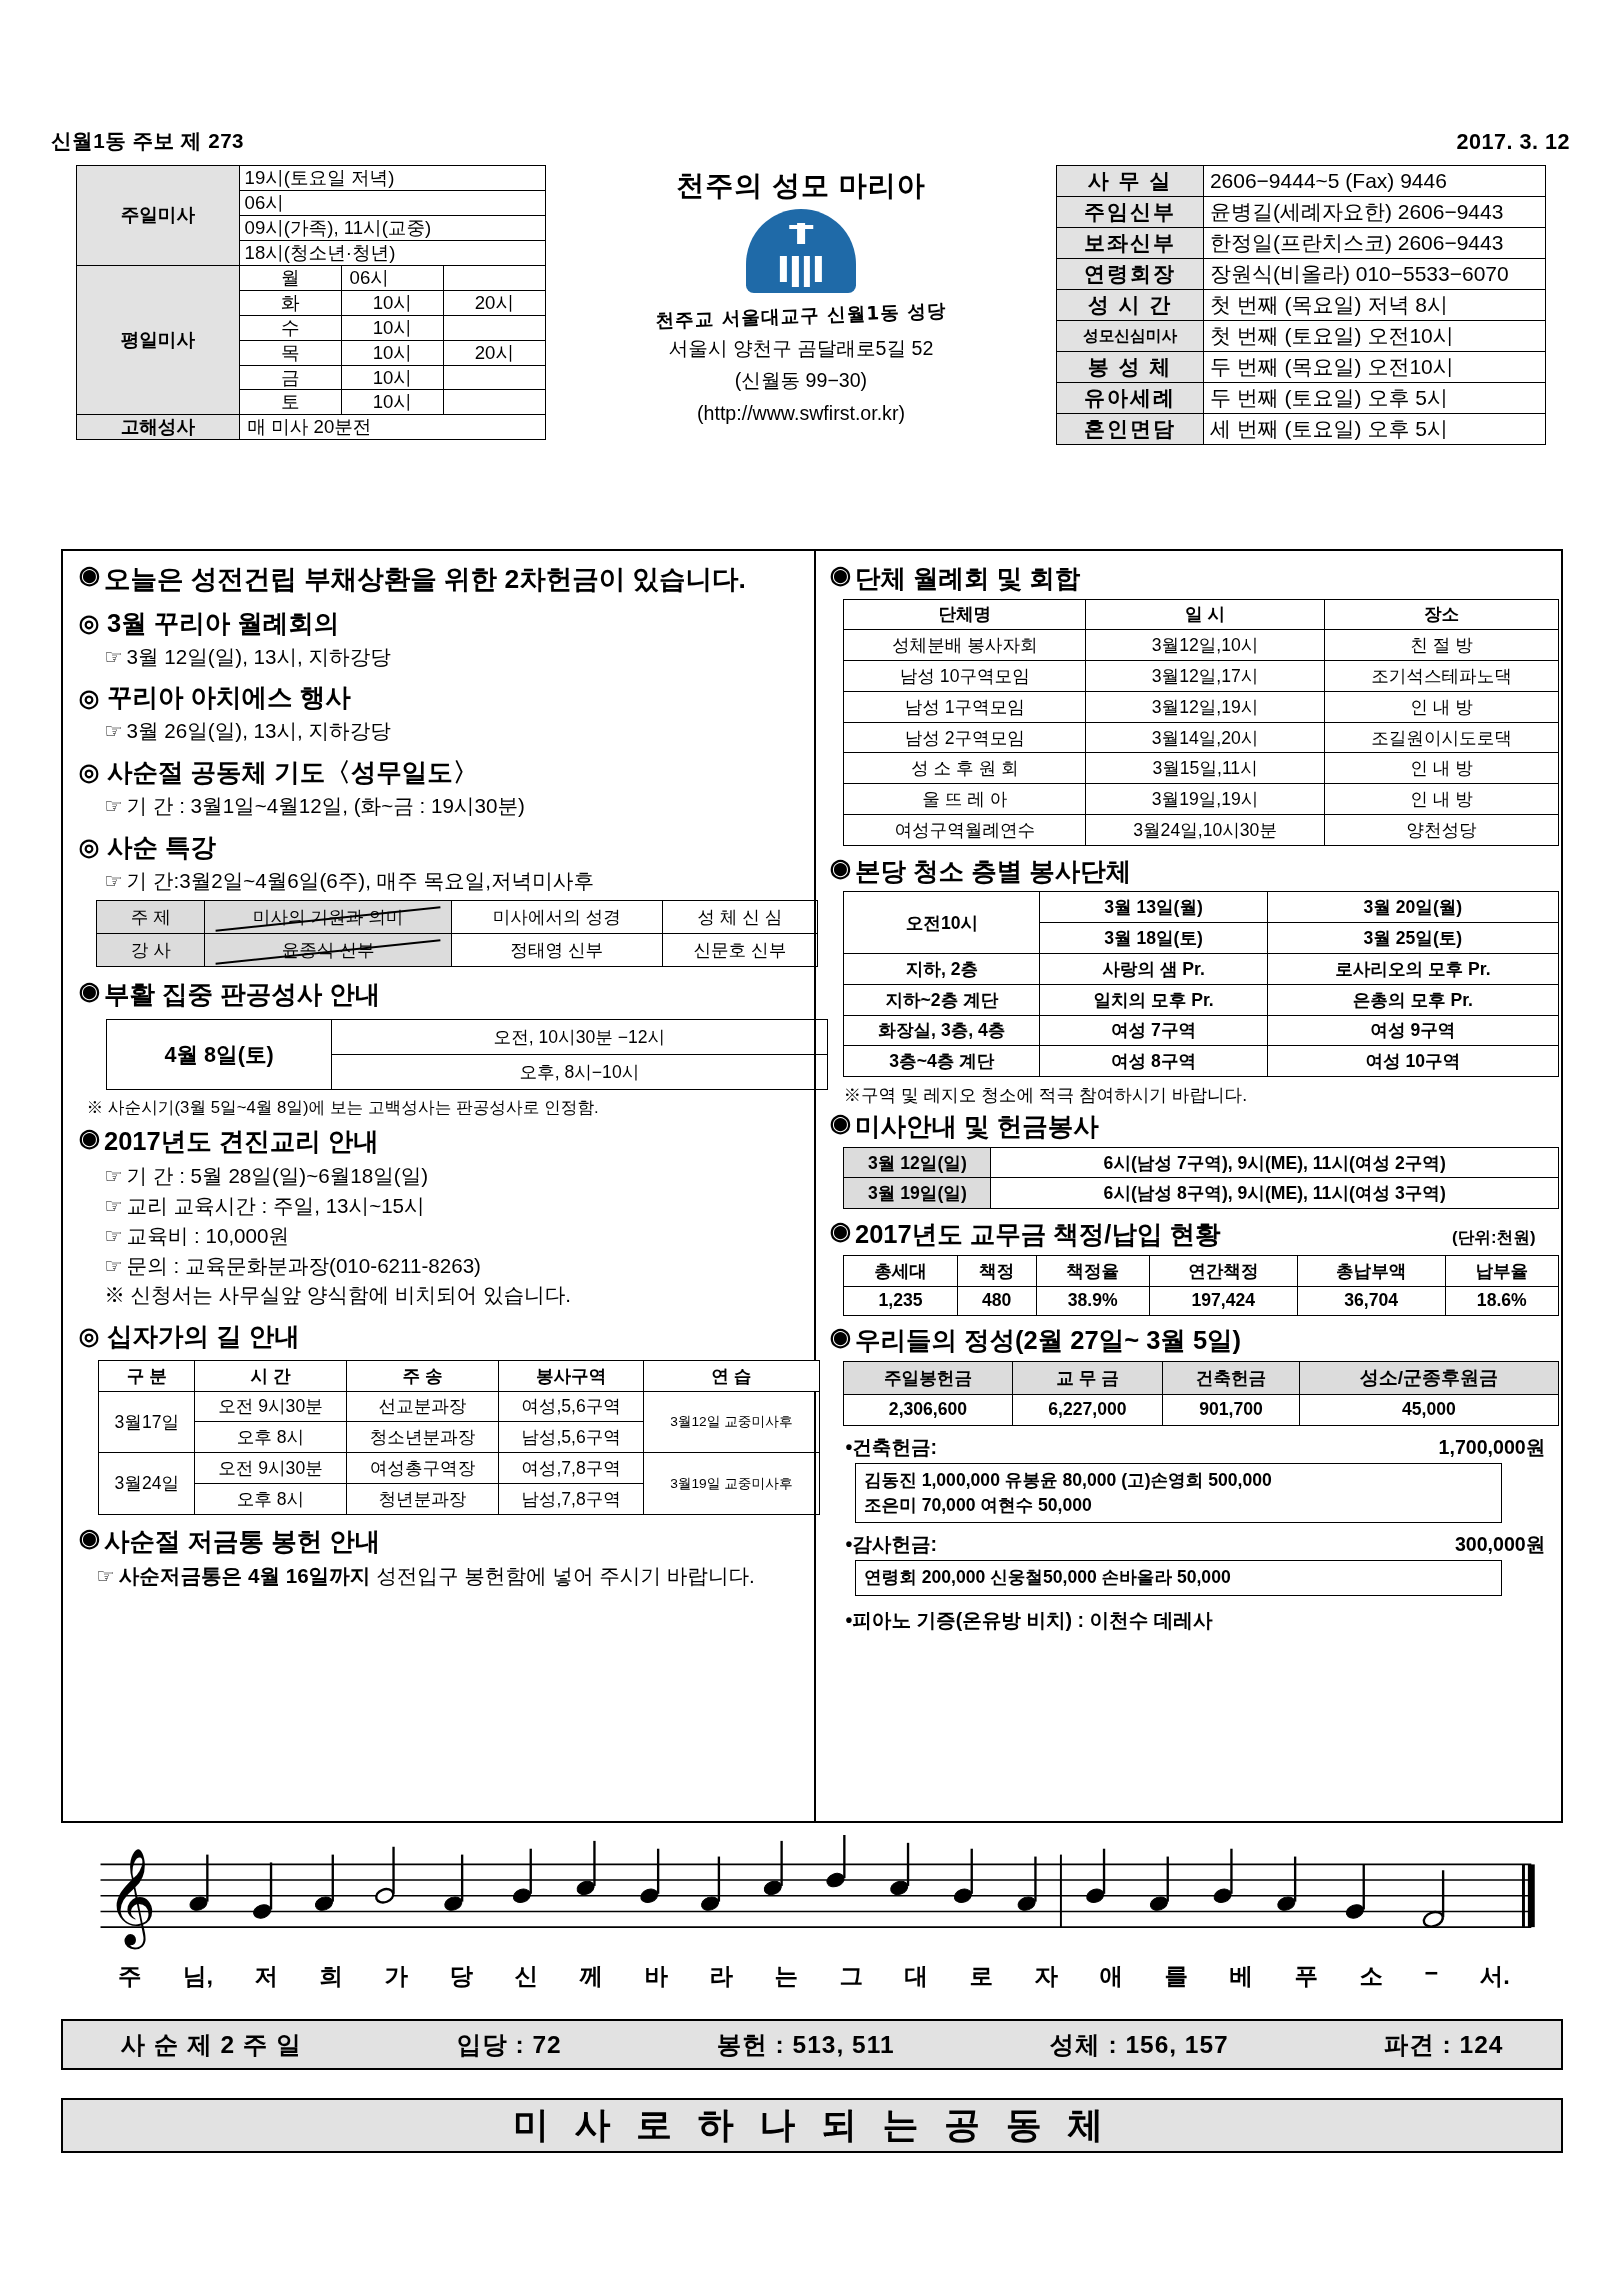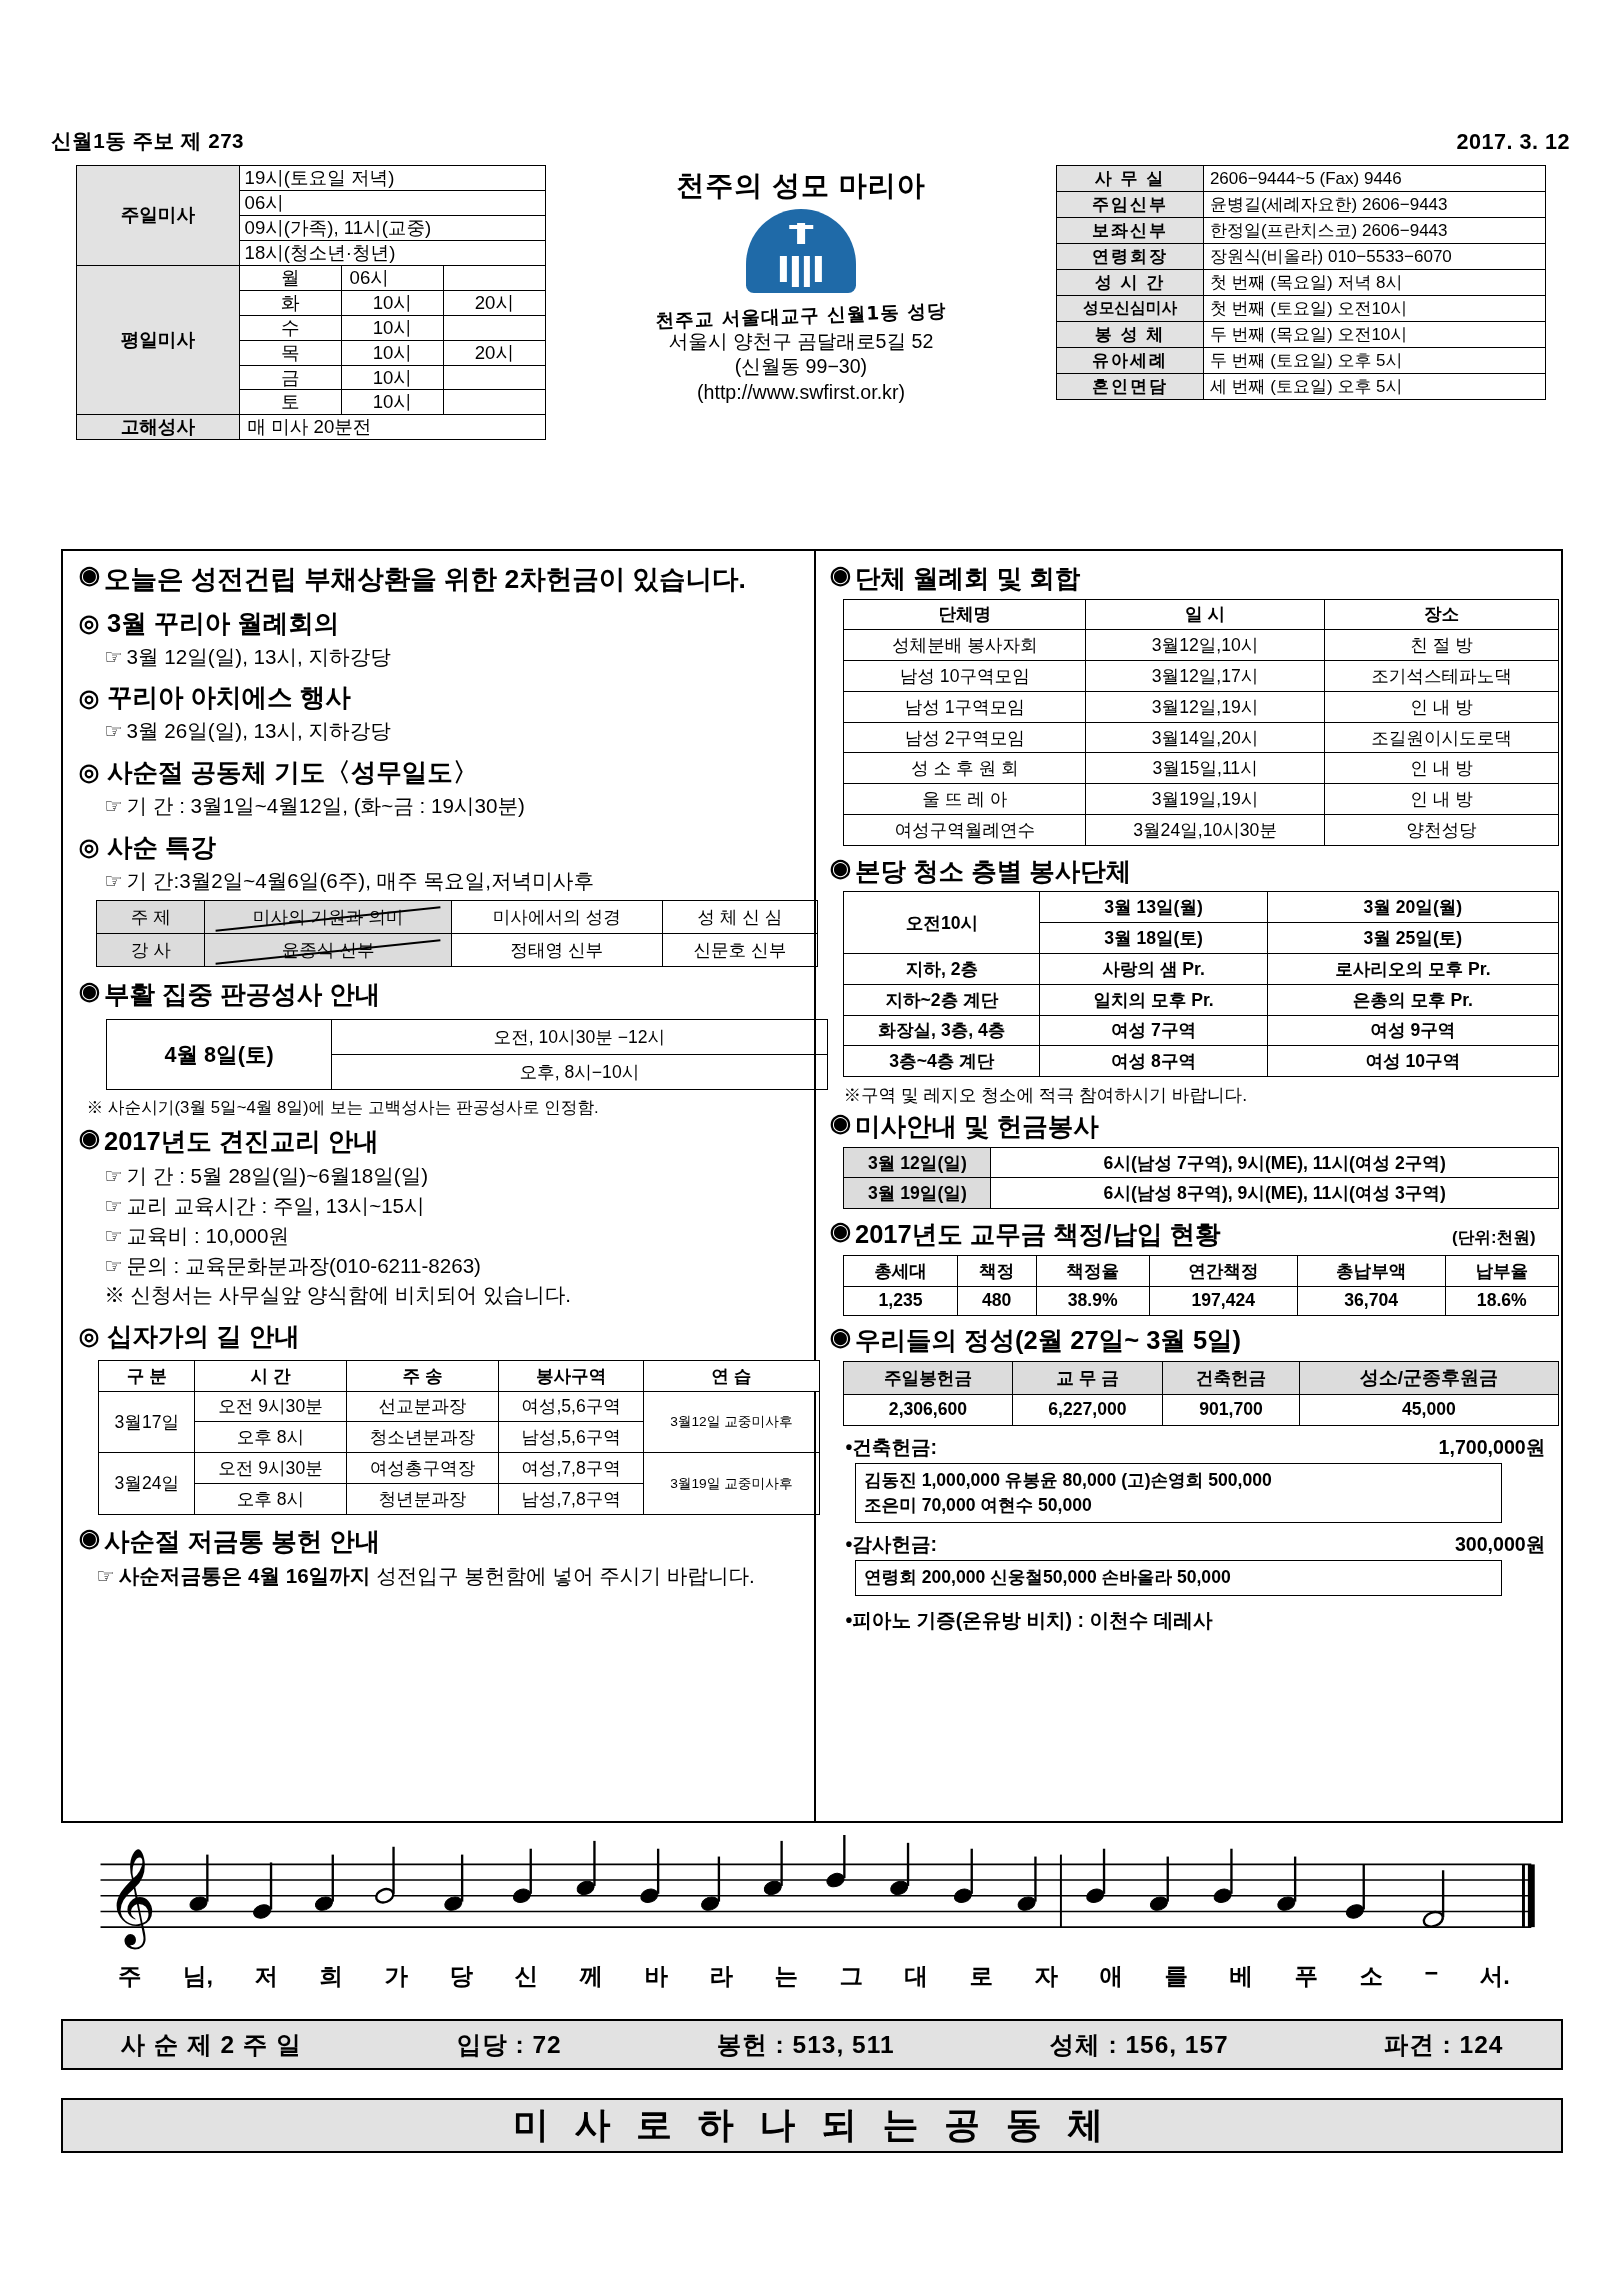--- a/index.html
+++ b/index.html
@@ -50,24 +50,24 @@
   .logo .dome:after{
     content:""; position:absolute; left:50%; top:15.7px; transform:translateX(-50%);
     width:23.5px; height:4.9px; background:#fff;
   }
   .logo .bars { position:absolute; left:50%; bottom:5.9px; transform:translateX(-50%); display:flex; gap:4.9px; }
   .logo .bars i { display:block; width:6.9px; height:25.5px; background:#fff; }
   .logo .bars i:nth-child(2){height:31px;}
   .logo .bars i:nth-child(3){height:31px;}
   .hand { font-size:18.6px; margin-top:3.9px; font-family:"DejaVu Sans", sans-serif;
           letter-spacing:1px; font-weight:bold; transform:rotate(-2deg); }
-  .center-block .addr { font-size:19.6px; line-height:1.3; margin-top:0; }
+  .center-block .addr { font-size:19.6px; line-height:1.3; margin-top:7px; }
 
   .info-table { border-collapse:collapse; width:490px; height:100%; }
-  .info-table td { border:1px solid #000; font-size:17px; padding:1px 5.9px; }
+  .info-table td { border:1px solid #000; font-size:21px; padding:1px 5.9px; }
   .info-table td.k { background:#e2e2e2; text-align:center; font-weight:bold; width:147px; letter-spacing:2px;}
 
   
   .main {
     position:absolute; left:61px; top:549px; width:1502px; height:1274px;
     border:2.9px solid #000; display:flex;
   }
   .col-left { width:753px; border-right:2px solid #000; padding:11.8px 13.7px 0 15.7px; }
   .col-right { width:745px; padding:11.8px 15.7px 0 13.7px; }
 

